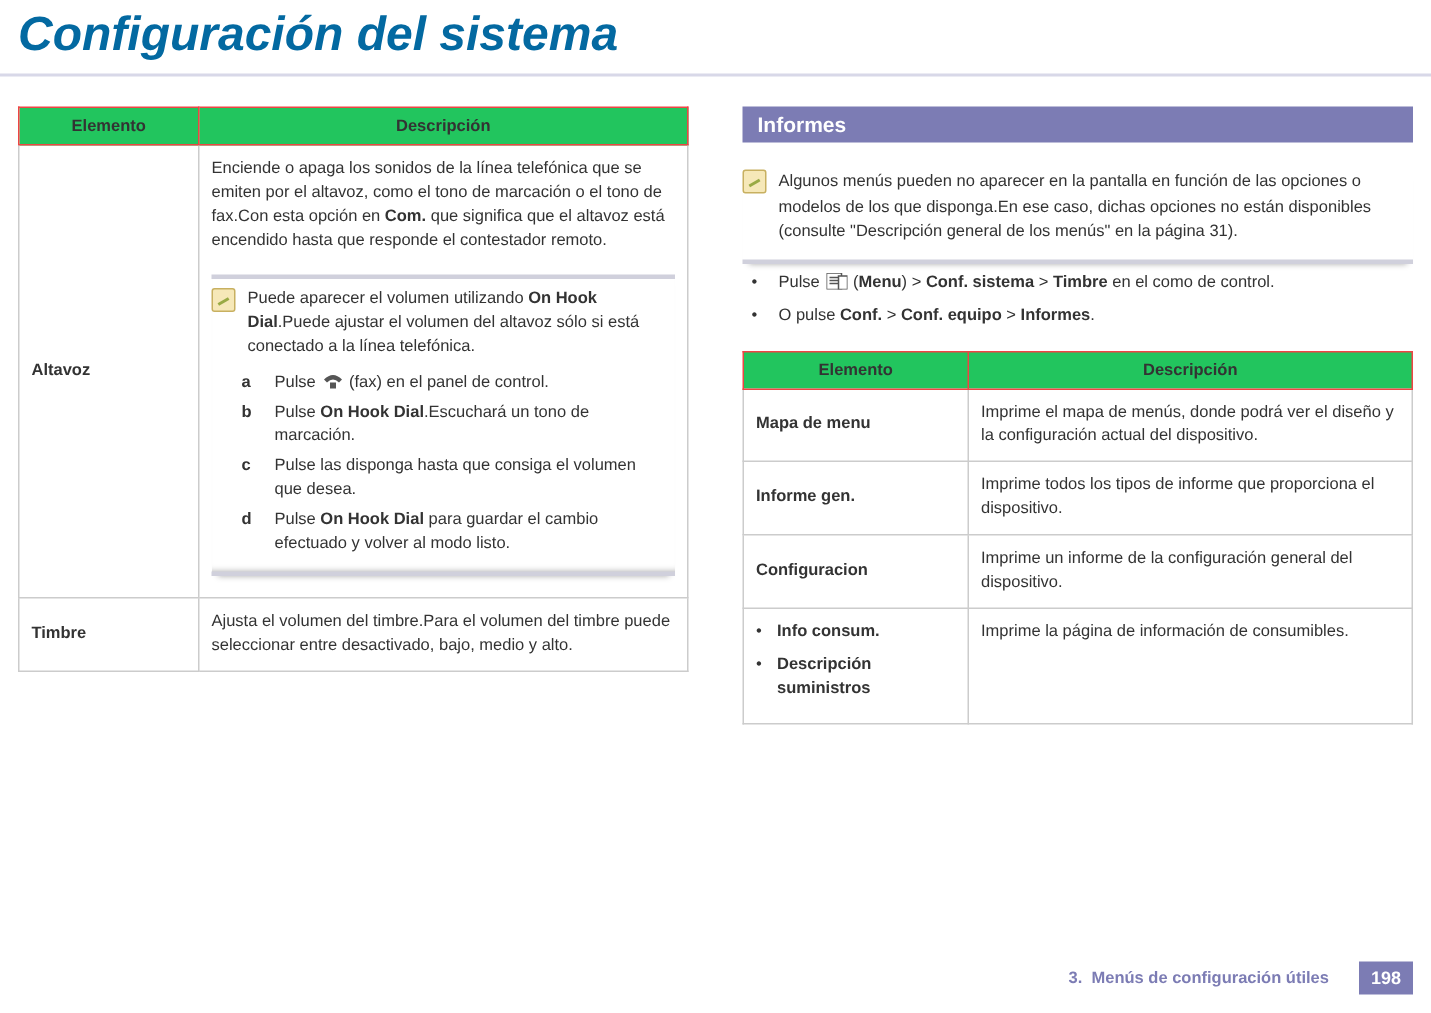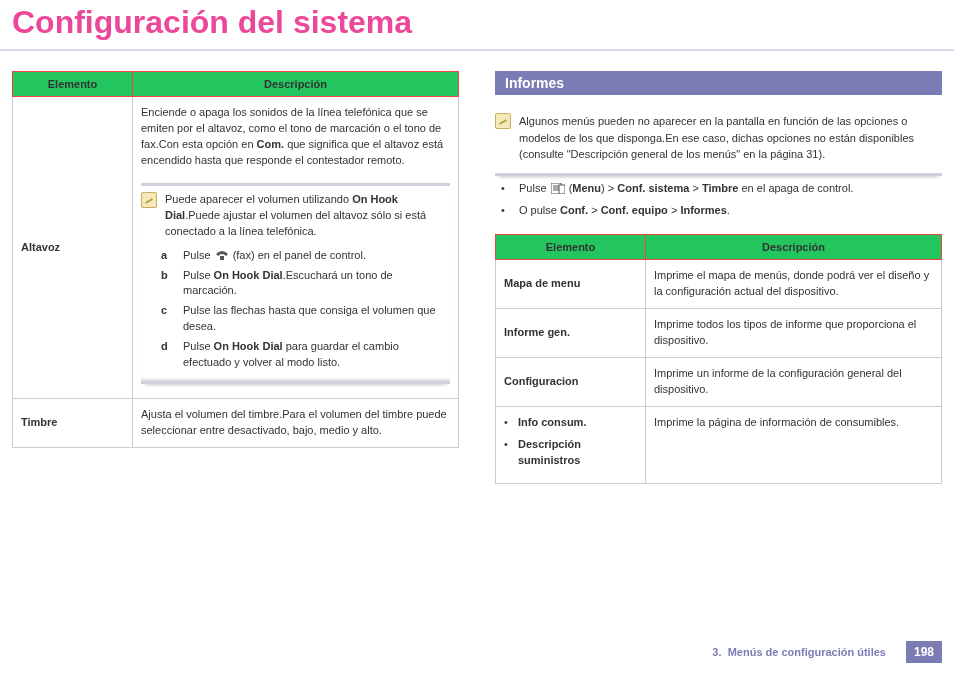--- a/index.html
+++ b/index.html
@@ -10,23 +10,24 @@
     height: 675px;
     font-family: Arial, Helvetica, sans-serif;
     font-size: 11px;
     color: #333;
     background: #fff;
     position: relative;
   }
   .page-title {
     font-size: 32px;
     font-weight: bold;
-    color: #ec4899;
+    color: #0369a1;
     padding: 4px 12px 8px;
     border-bottom: 2px solid #d8d8e8;
+    font-style: italic;
   }
   .columns {
     display: flex;
     padding: 20px 12px 0;
     gap: 36px;
   }
   .col-left { flex: 1; }
   .col-right { flex: 1; }
   table.data-table {
     width: 100%;
@@ -158,21 +159,21 @@
                           <path d="M1 4 Q7 -2 13 4 L11 6 Q7 2 3 6 Z" fill="#555"></path>
                           <rect x="5" y="6" width="4" height="4" fill="#555"></rect>
                         </svg></span><span> (fax) en el panel de control.</span></span>
                 </li>
                 <li>
                   <span class="marker">b</span>
                   <span><span>Pulse </span><b>On Hook Dial</b><span>.Escuchará un tono de marcación.</span></span>
                 </li>
                 <li>
                   <span class="marker">c</span>
-                  <span>Pulse las flechas hasta que consiga el volumen que desea.</span>
+                  <span>Pulse las disponga hasta que consiga el volumen que desea.</span>
                 </li>
                 <li>
                   <span class="marker">d</span>
                   <span><span>Pulse </span><b>On Hook Dial</b><span> para guardar el cambio efectuado y volver al modo listo.</span></span>
                 </li>
               </ol>
             </div>
           </td>
         </tr>
         <tr>
@@ -195,21 +196,21 @@
 
 
     <ul class="bullets">
       <li>
         <span><span>Pulse </span><span class="menu-icon"><svg viewBox="0 0 14 11" width="14" height="11">
                 <rect x="0" y="0" width="10" height="11" fill="none" stroke="#555"></rect>
                 <line x1="2" y1="3" x2="8" y2="3" stroke="#555"></line>
                 <line x1="2" y1="5" x2="8" y2="5" stroke="#555"></line>
                 <line x1="2" y1="7" x2="8" y2="7" stroke="#555"></line>
                 <rect x="8" y="2" width="6" height="9" fill="#fff" stroke="#555"></rect>
-              </svg></span><span> (</span><b>Menu</b><span>) &gt; </span><b>Conf. sistema</b><span> &gt; </span><b>Timbre</b><span> en el apaga de control.</span></span>
+              </svg></span><span> (</span><b>Menu</b><span>) &gt; </span><b>Conf. sistema</b><span> &gt; </span><b>Timbre</b><span> en el como de control.</span></span>
       </li>
       <li>
         <span><span>O pulse </span><b>Conf.</b><span> &gt; </span><b>Conf. equipo</b><span> &gt; </span><b>Informes</b><span>.</span></span>
       </li>
     </ul>
 
     <table class="data-table">
       <thead>
         <tr>
           <th style="width:150px;">Elemento</th>

